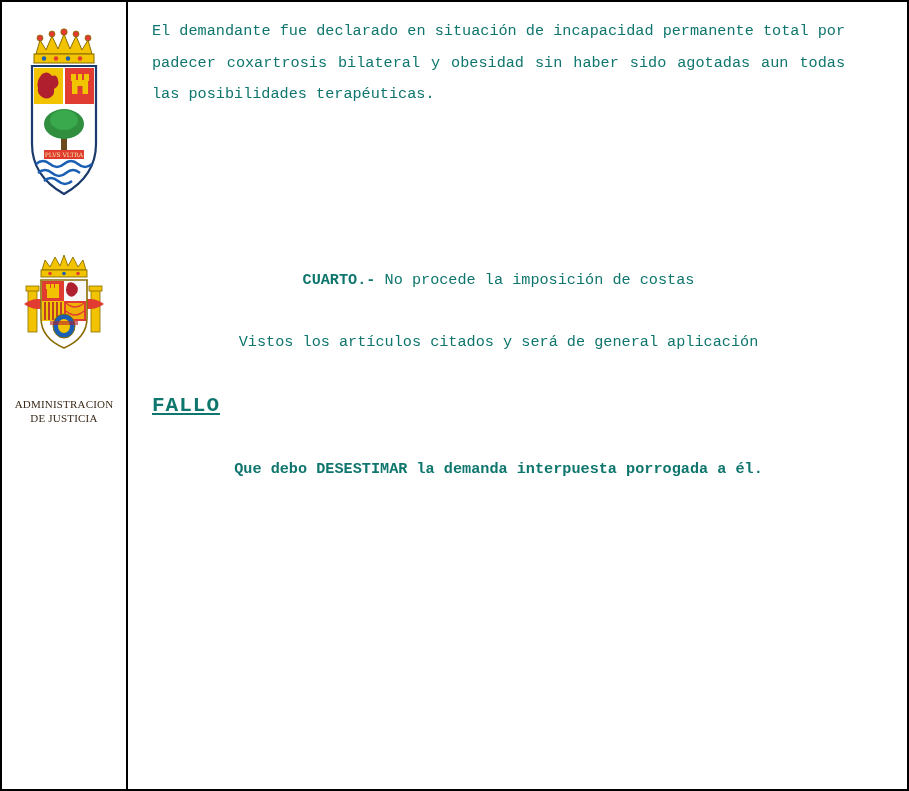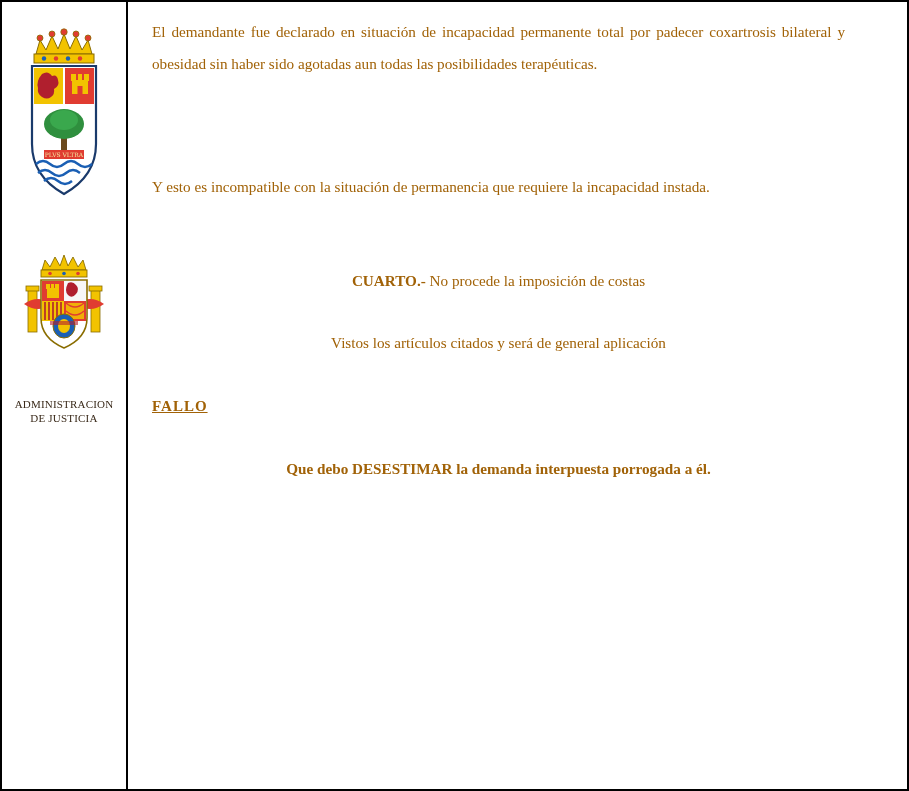--- a/index.html
+++ b/index.html
@@ -56,37 +56,37 @@
     position: absolute;
     left: 128px;
     top: 0;
     right: 0;
     bottom: 0;
     padding: 14px 62px 0 22px;
     box-sizing: border-box;
   }
   p.para {
     margin: 0;
-    font-family: Liberation Serif, serif;
+    font-family: Liberation Mono, monospace;
     font-size: 15.2px;
     line-height: 31.5px;
-    color: #a16207;
+    color: #0f766e;
     text-align: justify;
     text-justify: inter-word;
     white-space: pre-wrap;
   }
   p.para.nojust { text-align: center; }
   .gap-lg { height: 92px; }
   .gap-md { height: 31px; }
   .bold { font-weight: bold; }
   .center { text-align: center; }
   .underline { text-decoration: underline; }
   .fallo {
     font-weight: bold;
-    font-size: 15px;
+    font-size: 21px;
     letter-spacing: 1px;
   }
   .indent-line {
     display: block;
     padding-left: 170px;
   }
 </style>
 </head>
 <body>
 
@@ -193,21 +193,20 @@
       <span class="l2">DE JUSTICIA</span>
     </div>
   </div>
 
   <div class="content">
 
     <p class="para">El demandante fue declarado en situación de incapacidad permanente total por padecer coxartrosis bilateral y obesidad sin haber sido agotadas aun todas las posibilidades terapéuticas.</p>
 
     <div class="gap-lg"></div>
 
-    <p class="para">Y esto es incompatible con la situación de permanencia que requiere la incapacidad instada.</p>
 
     <div class="gap-md"></div>
 
 
     <div class="gap-md"></div>
 
     <p class="para nojust"><span class="bold">CUARTO.-</span><span> No procede la imposición de costas</span></p>
 
     <div class="gap-md"></div>
 

